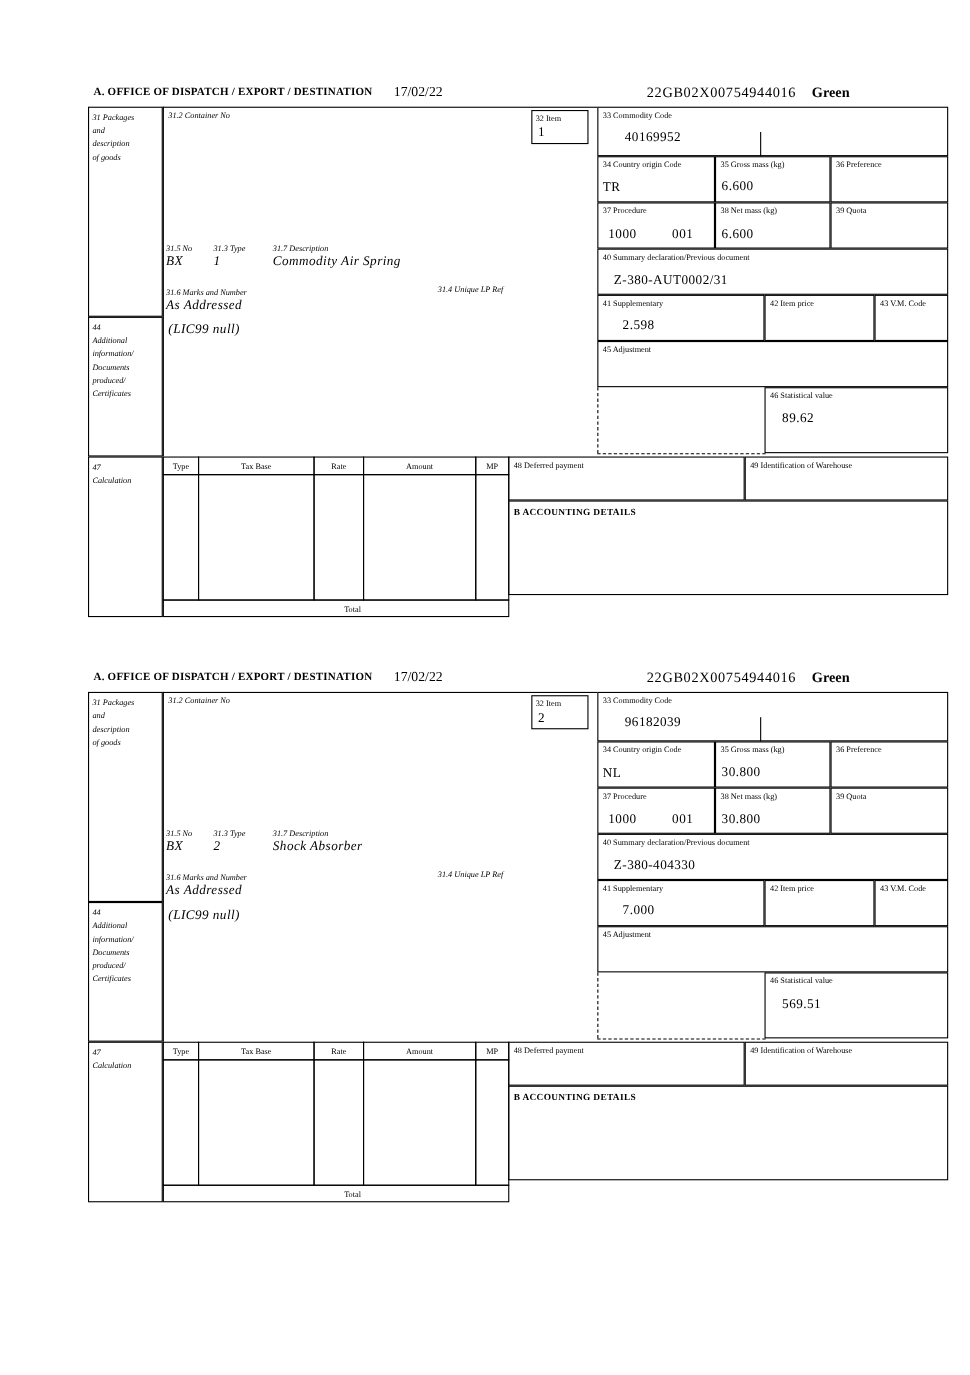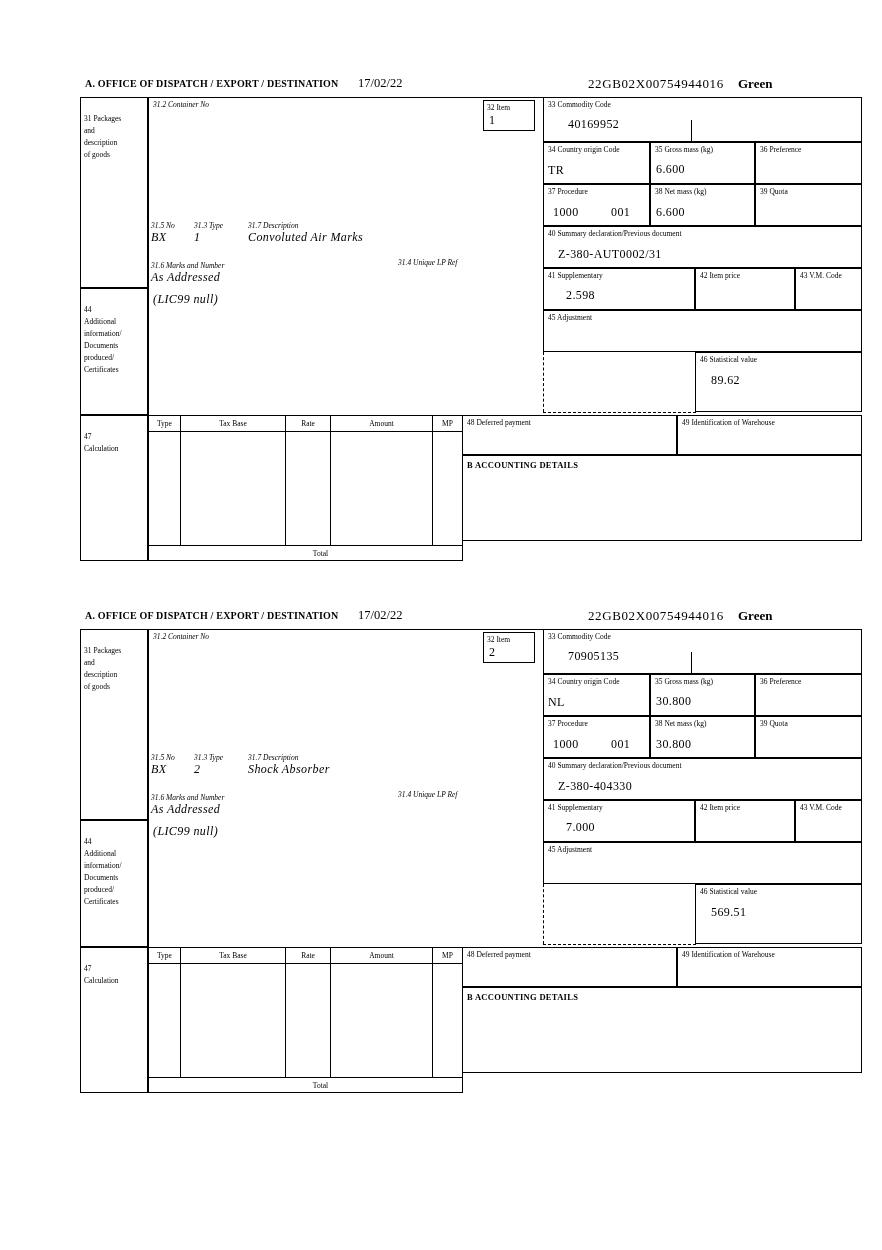--- a/index.html
+++ b/index.html
@@ -8,21 +8,21 @@
     position:relative;
     width:882px; height:1250px;
     font-family:"Liberation Serif","DejaVu Serif",serif;
     color:#000;
     overflow:hidden;
   }
   .sec { position:absolute; left:0; width:882px; height:532px; }
   .box { position:absolute; border:1px solid #000; }
   .box.noRB { border-right:none; border-bottom:none;font-style:italic; }
   .lbl { font-size:7.5px; line-height:1.2; white-space:pre-line; }
-  .pad { position:absolute; top:15px; left:3px; line-height:12px; }
+  .pad { position:absolute; top:3px; left:3px; line-height:12px;font-style:italic; }
   .inlbl { position:absolute; font-size:7.5px; white-space:pre-line; }
   .val { position:absolute; font-size:12px; letter-spacing:.4px; white-space:nowrap; }
   .hdr-office { position:absolute; left:85px; top:2px; font-size:10px; font-weight:bold; letter-spacing:.2px; }
   .hdr-date { position:absolute; left:358px; top:0; font-size:12.5px; }
   .hdr-mrn { position:absolute; left:588px; top:0; font-size:13px; letter-spacing:.6px; }
   .hdr-route { position:absolute; left:738px; top:0; font-size:13px;font-weight:bold; }
   .hc { display:flex; align-items:center; justify-content:center; font-size:7.5px; }
   .totalrow { display:flex; align-items:center; justify-content:center; font-size:7.5px; padding-left:30px; }
   .dashv { position:absolute; width:0; border-left:1px dashed #000; }
   .dashh { position:absolute; height:0; border-top:1px dashed #000; }
@@ -58,21 +58,21 @@
 Calculation</div>
     </div>
 
     <div class="box noRB" style="left:148px;top:21px;width:395px;height:318px">
       <div class="inlbl" style="left:4px;top:2px">31.2 Container No</div>
       <div class="inlbl" style="left:2px;top:123px">31.5 No</div>
       <div class="inlbl" style="left:45px;top:123px">31.3 Type</div>
       <div class="inlbl" style="left:99px;top:123px">31.7 Description</div>
       <div class="val" style="left:2px;top:132px">BX</div>
       <div class="val" style="left:45px;top:132px">1</div>
-      <div class="val" style="left:99px;top:132px">Convoluted Air Marks</div>
+      <div class="val" style="left:99px;top:132px">Commodity Air Spring</div>
       <div class="inlbl" style="left:2px;top:163px">31.6 Marks and Number</div>
       <div class="inlbl" style="left:249px;top:160px">31.4 Unique LP Ref</div>
       <div class="val" style="left:2px;top:172px">As Addressed</div>
       <div class="val" style="left:4px;top:194px">(LIC99 null)</div>
     </div>
 
     <div class="box" style="left:483px;top:24px;width:52px;height:31px">
       <div class="inlbl" style="left:3px;top:2px">32 Item</div>
       <div class="val" style="left:5px;top:12px">1</div>
     </div>
@@ -201,21 +201,21 @@
       <div class="val" style="left:4px;top:194px">(LIC99 null)</div>
     </div>
 
     <div class="box" style="left:483px;top:24px;width:52px;height:31px">
       <div class="inlbl" style="left:3px;top:2px">32 Item</div>
       <div class="val" style="left:5px;top:12px">2</div>
     </div>
 
     <div class="box" style="left:543px;top:21px;width:319px;height:45px">
       <div class="inlbl" style="left:4px;top:2px">33 Commodity Code</div>
-      <div class="val" style="left:24px;top:19px">70905135</div>
+      <div class="val" style="left:24px;top:19px">96182039</div>
       <div class="divider" style="left:147px;top:22px;width:1px;height:22px"></div>
     </div>
 
     <div class="box" style="left:543px;top:66px;width:107px;height:42px">
       <div class="inlbl" style="left:4px;top:2px">34 Country origin Code</div>
       <div class="val" style="left:4px;top:20px">NL</div>
     </div>
     <div class="box" style="left:650px;top:66px;width:105px;height:42px">
       <div class="inlbl" style="left:4px;top:2px">35 Gross mass (kg)</div>
       <div class="val" style="left:5px;top:19px">30.800</div>

